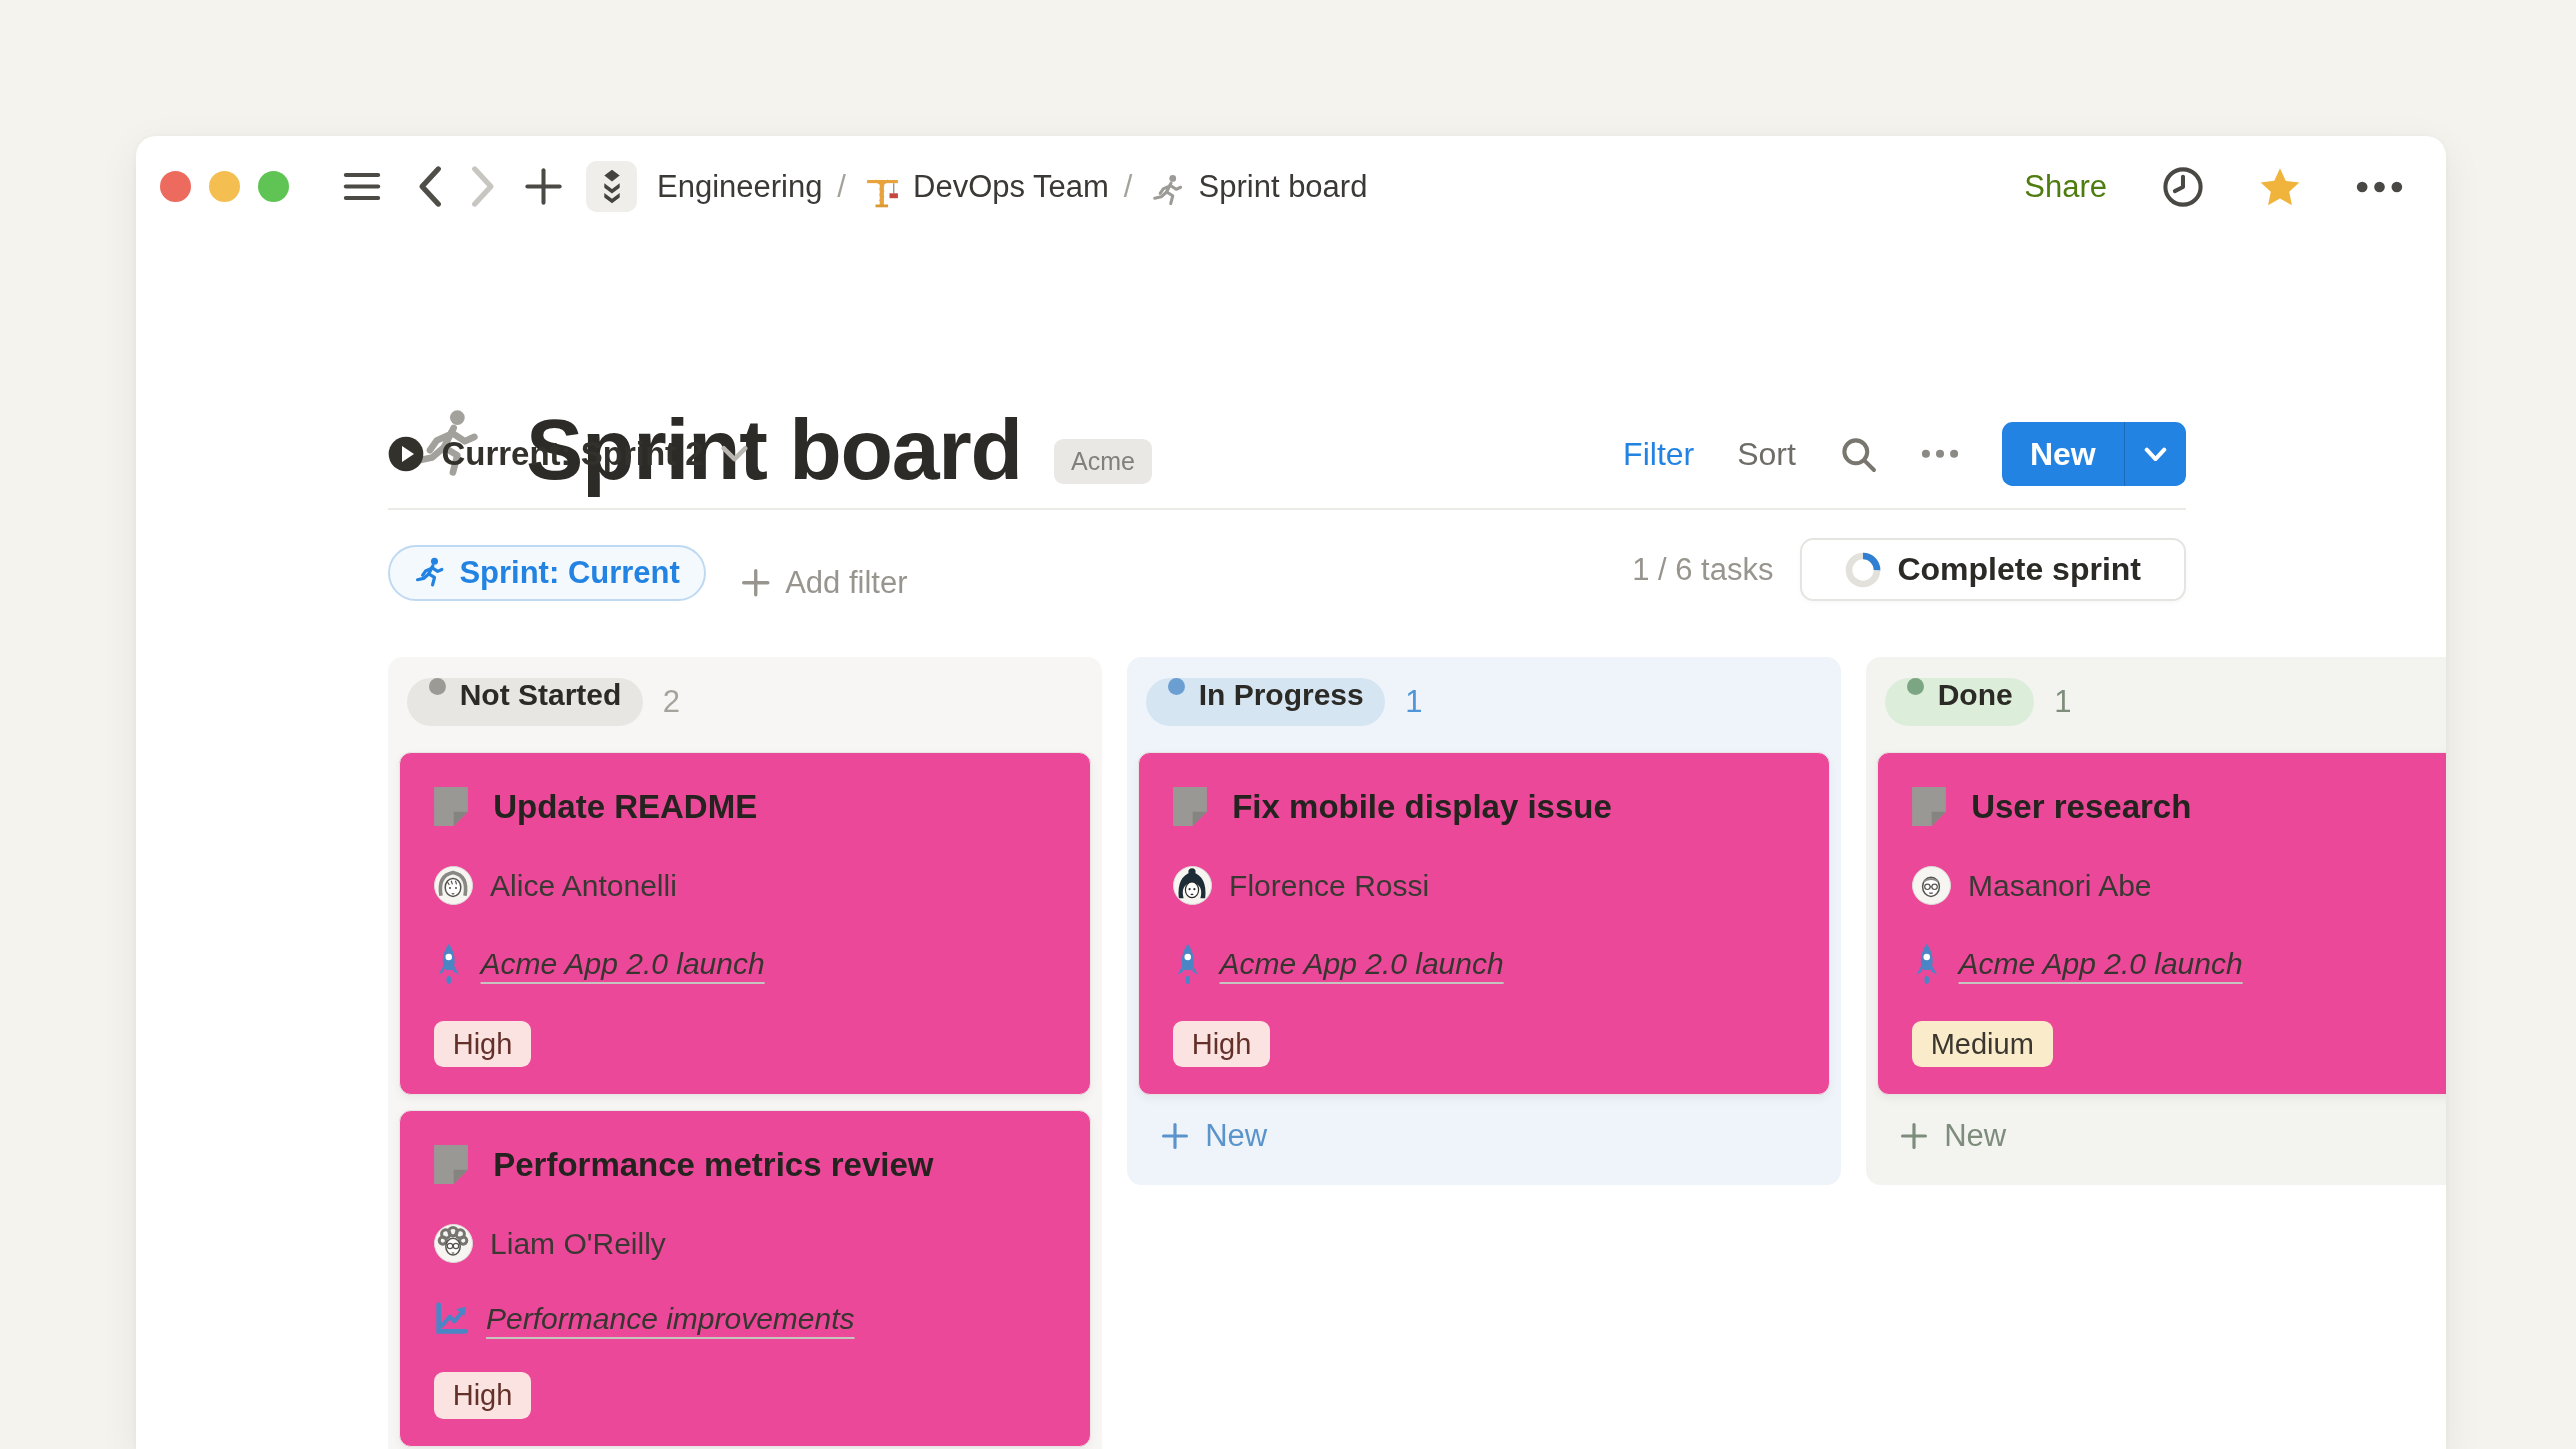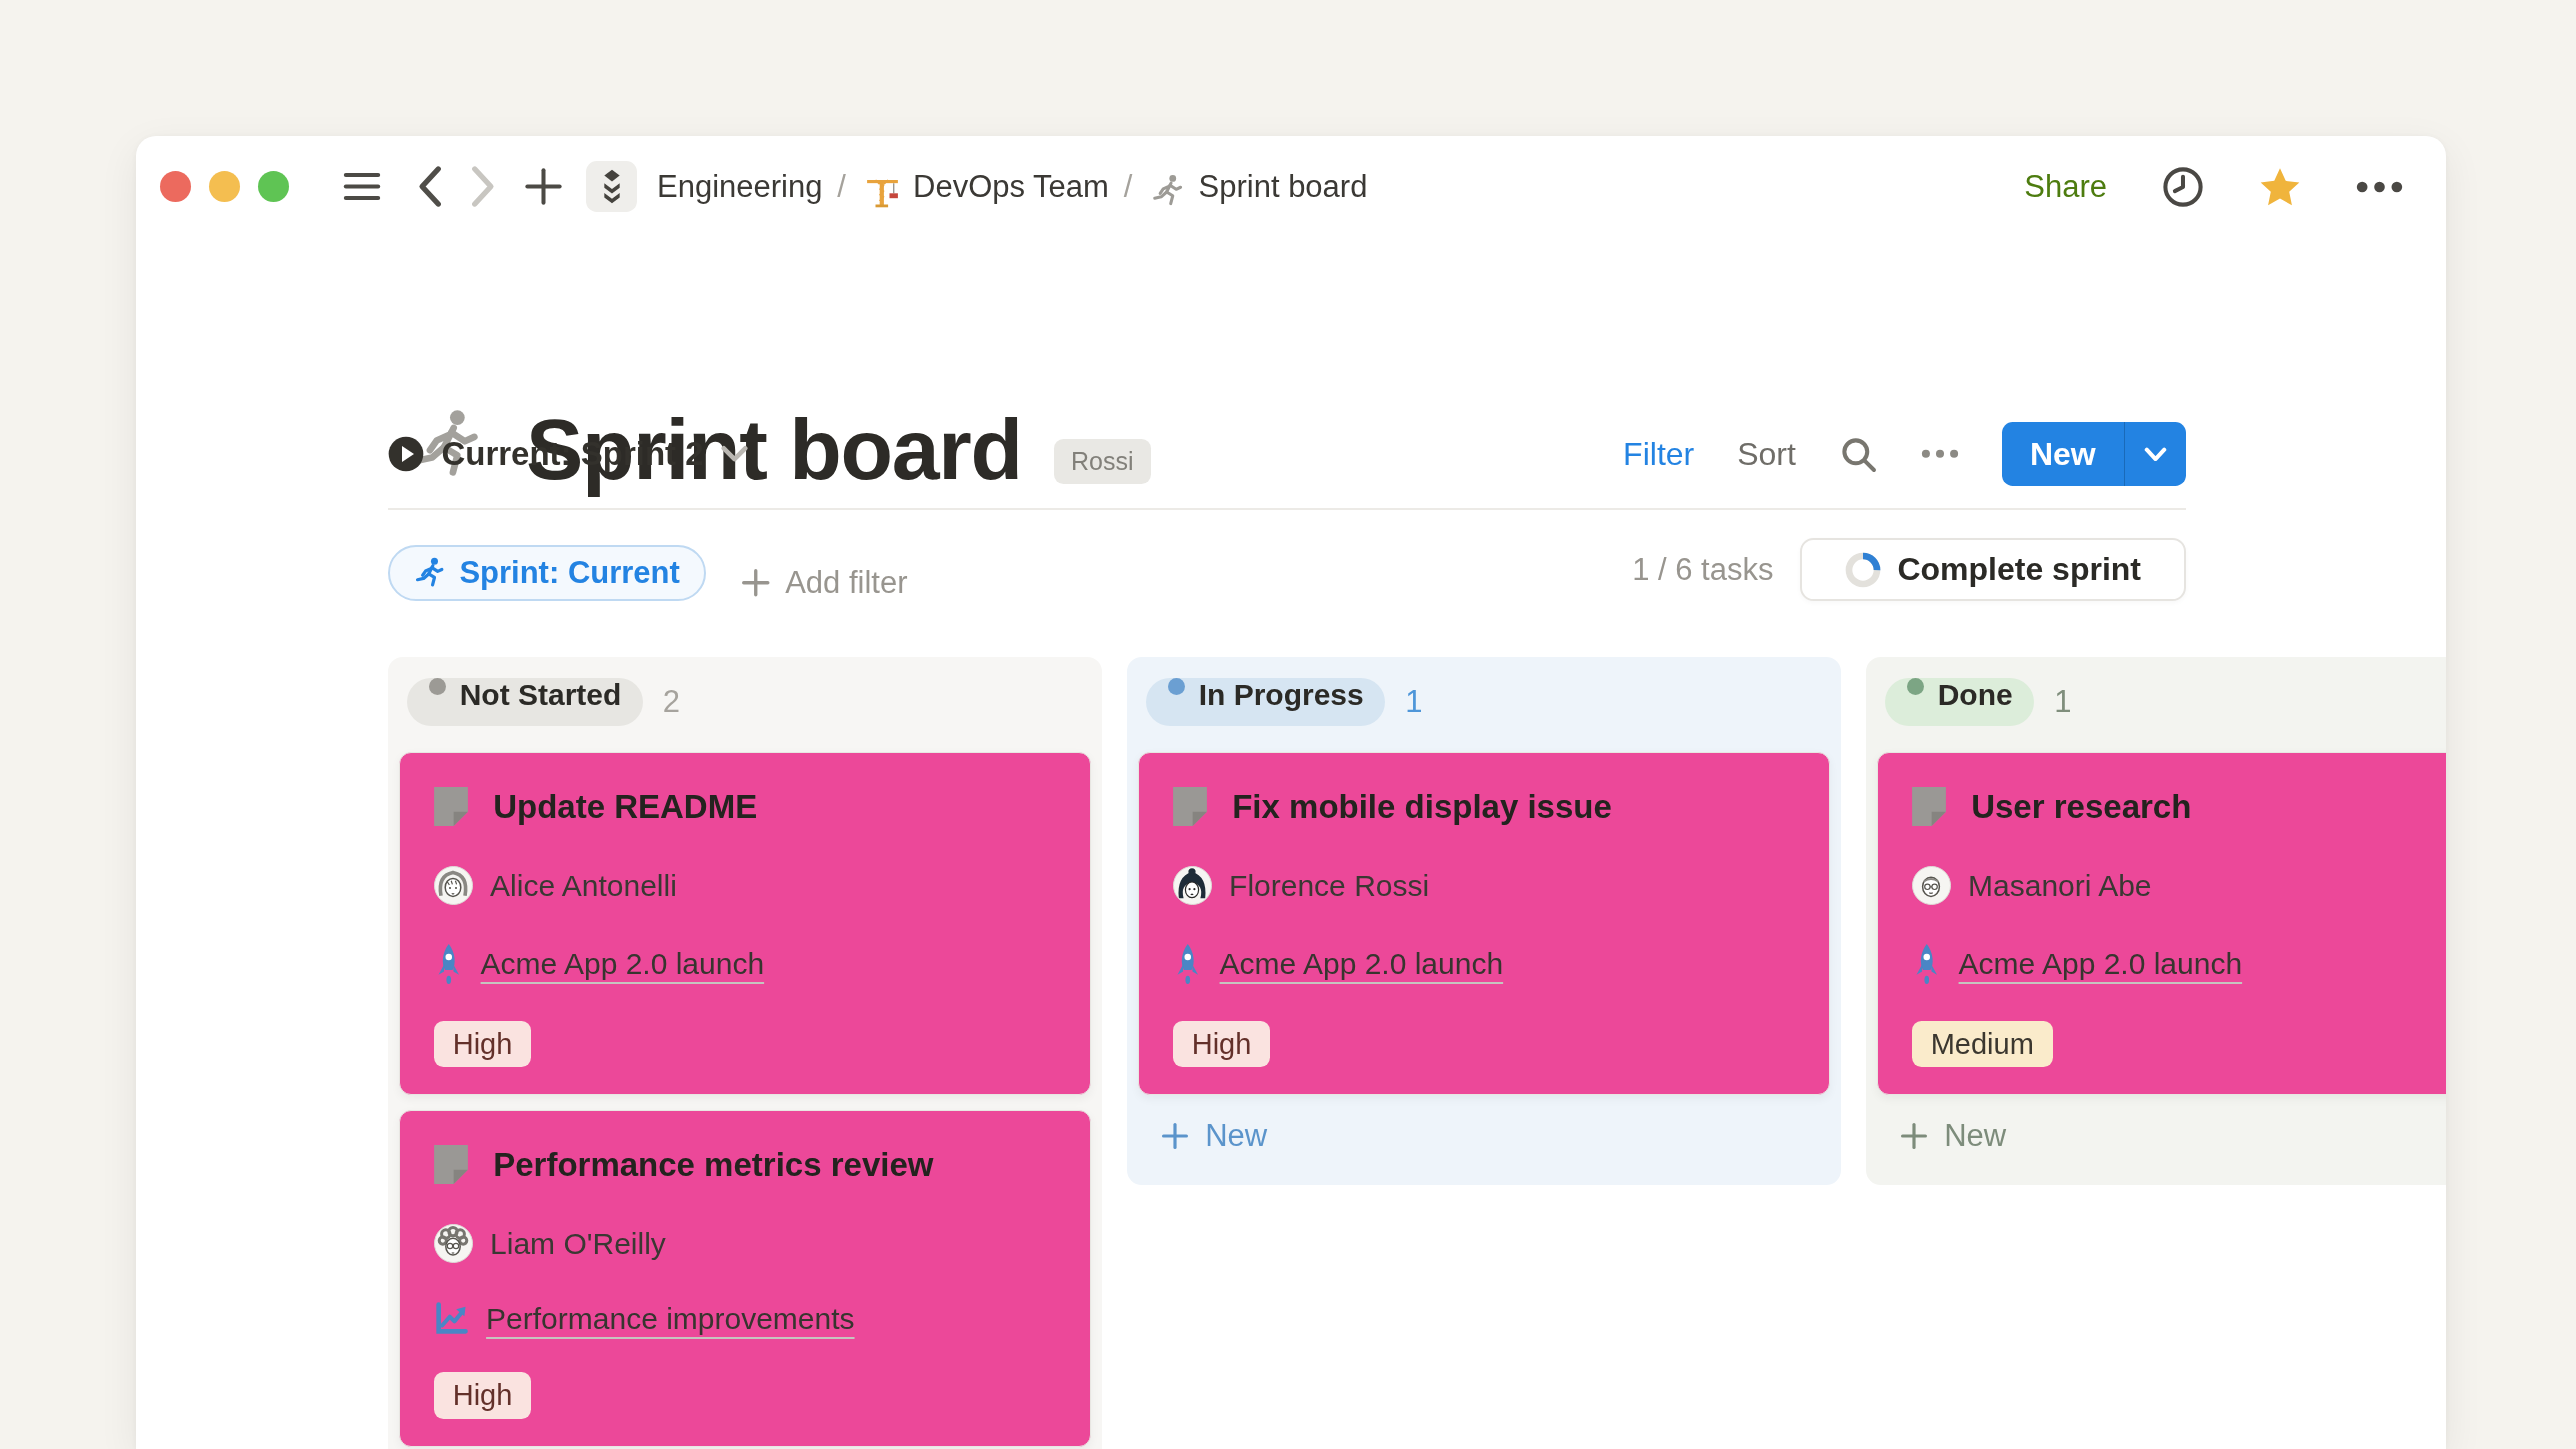--- a/index.html
+++ b/index.html
@@ -71,21 +71,21 @@
   .dot-gray{ background:#9C9A95;} .dot-blue{ background:#6B9FD2;} .dot-green{ background:#7CA584;}
   .col-count { margin-left:20px; font-size:31px; }
   .count-gray{ color:#A6A39D;} .count-blue{ color:#4E96D9;} .count-green{ color:#7F8E7C;}
 
   .card { background:#ec4899; border:1.3px solid #E8E6E2; border-radius:12px; box-shadow:0 3.4px 9.4px rgba(0,0,0,.05); padding:34px 34px 27px 34px; margin-bottom:14.8px; cursor:pointer; }
   .card-title-row { display:flex; align-items:center; gap:25.5px; }
   .card-title { font-size:33px; font-weight:600; color:#24231F; }
   .card-row { display:flex; align-items:center; gap:17.4px; margin-top:40px; }
   .assignee-name { font-size:30px; color:#3A3833; }
   .project-row { margin-top:38px; }
-  .project-link { font-size:30px; font-weight:500; color:#37352F; text-decoration:underline; text-decoration-color:#C6C4BF; text-decoration-thickness:2px; text-underline-offset:8px; }
+  .project-link { font-size:30px; font-weight:500; color:#37352F; text-decoration:underline; text-decoration-color:#C6C4BF; text-decoration-thickness:2px; text-underline-offset:8px;font-style:italic; }
   .tag-row { margin-top:36px; }
   .tag { display:inline-block; font-size:29px; padding:6.7px 19px; border-radius:9.4px; }
   .tag-high { background:#FAE3E0; color:#63302A; }
   .tag-medium { background:#FAEBCB; color:#3B372F; }
 
   .new-row { display:flex; align-items:center; gap:16px; margin:23px 0 0 23.5px; font-size:31px; font-weight:500; cursor:pointer; }
   .new-blue { color:#5B94CB; } .new-green { color:#7D8C7B; }
 
   .avatar { width:39px; height:39px; border-radius:50%; background:#F6F5F2; border:1.3px solid #DEDCD7; overflow:hidden; flex:none; }
   svg { display:block; }
@@ -203,21 +203,21 @@
             <path d="M59 27 L46 53"></path>
             <path d="M56 33 L74 45 L87 39"></path>
             <path d="M54 36 L36 44 L27 57"></path>
             <path d="M46 53 L64 64 L58 87"></path>
             <path d="M46 53 L30 67 L11 71"></path>
           </g>
           <circle cx="64" cy="13" r="10" fill="#A3A19C"></circle>
         </svg>
     </span>
     <h1 class="page-title">Sprint board</h1>
-    <span class="beta-badge">Rossi</span>
+    <span class="beta-badge">Acme</span>
   </div>
 
   <div class="view-row">
     <div class="view-left">
       <span>
         <svg width="36" height="36" viewBox="0 0 54 54">
             <circle cx="27" cy="27" r="26" fill="#33312C"></circle>
             <path d="M21 15 L39 27 L21 39 Z" fill="#FFFFFF"></path>
           </svg>
       </span>

